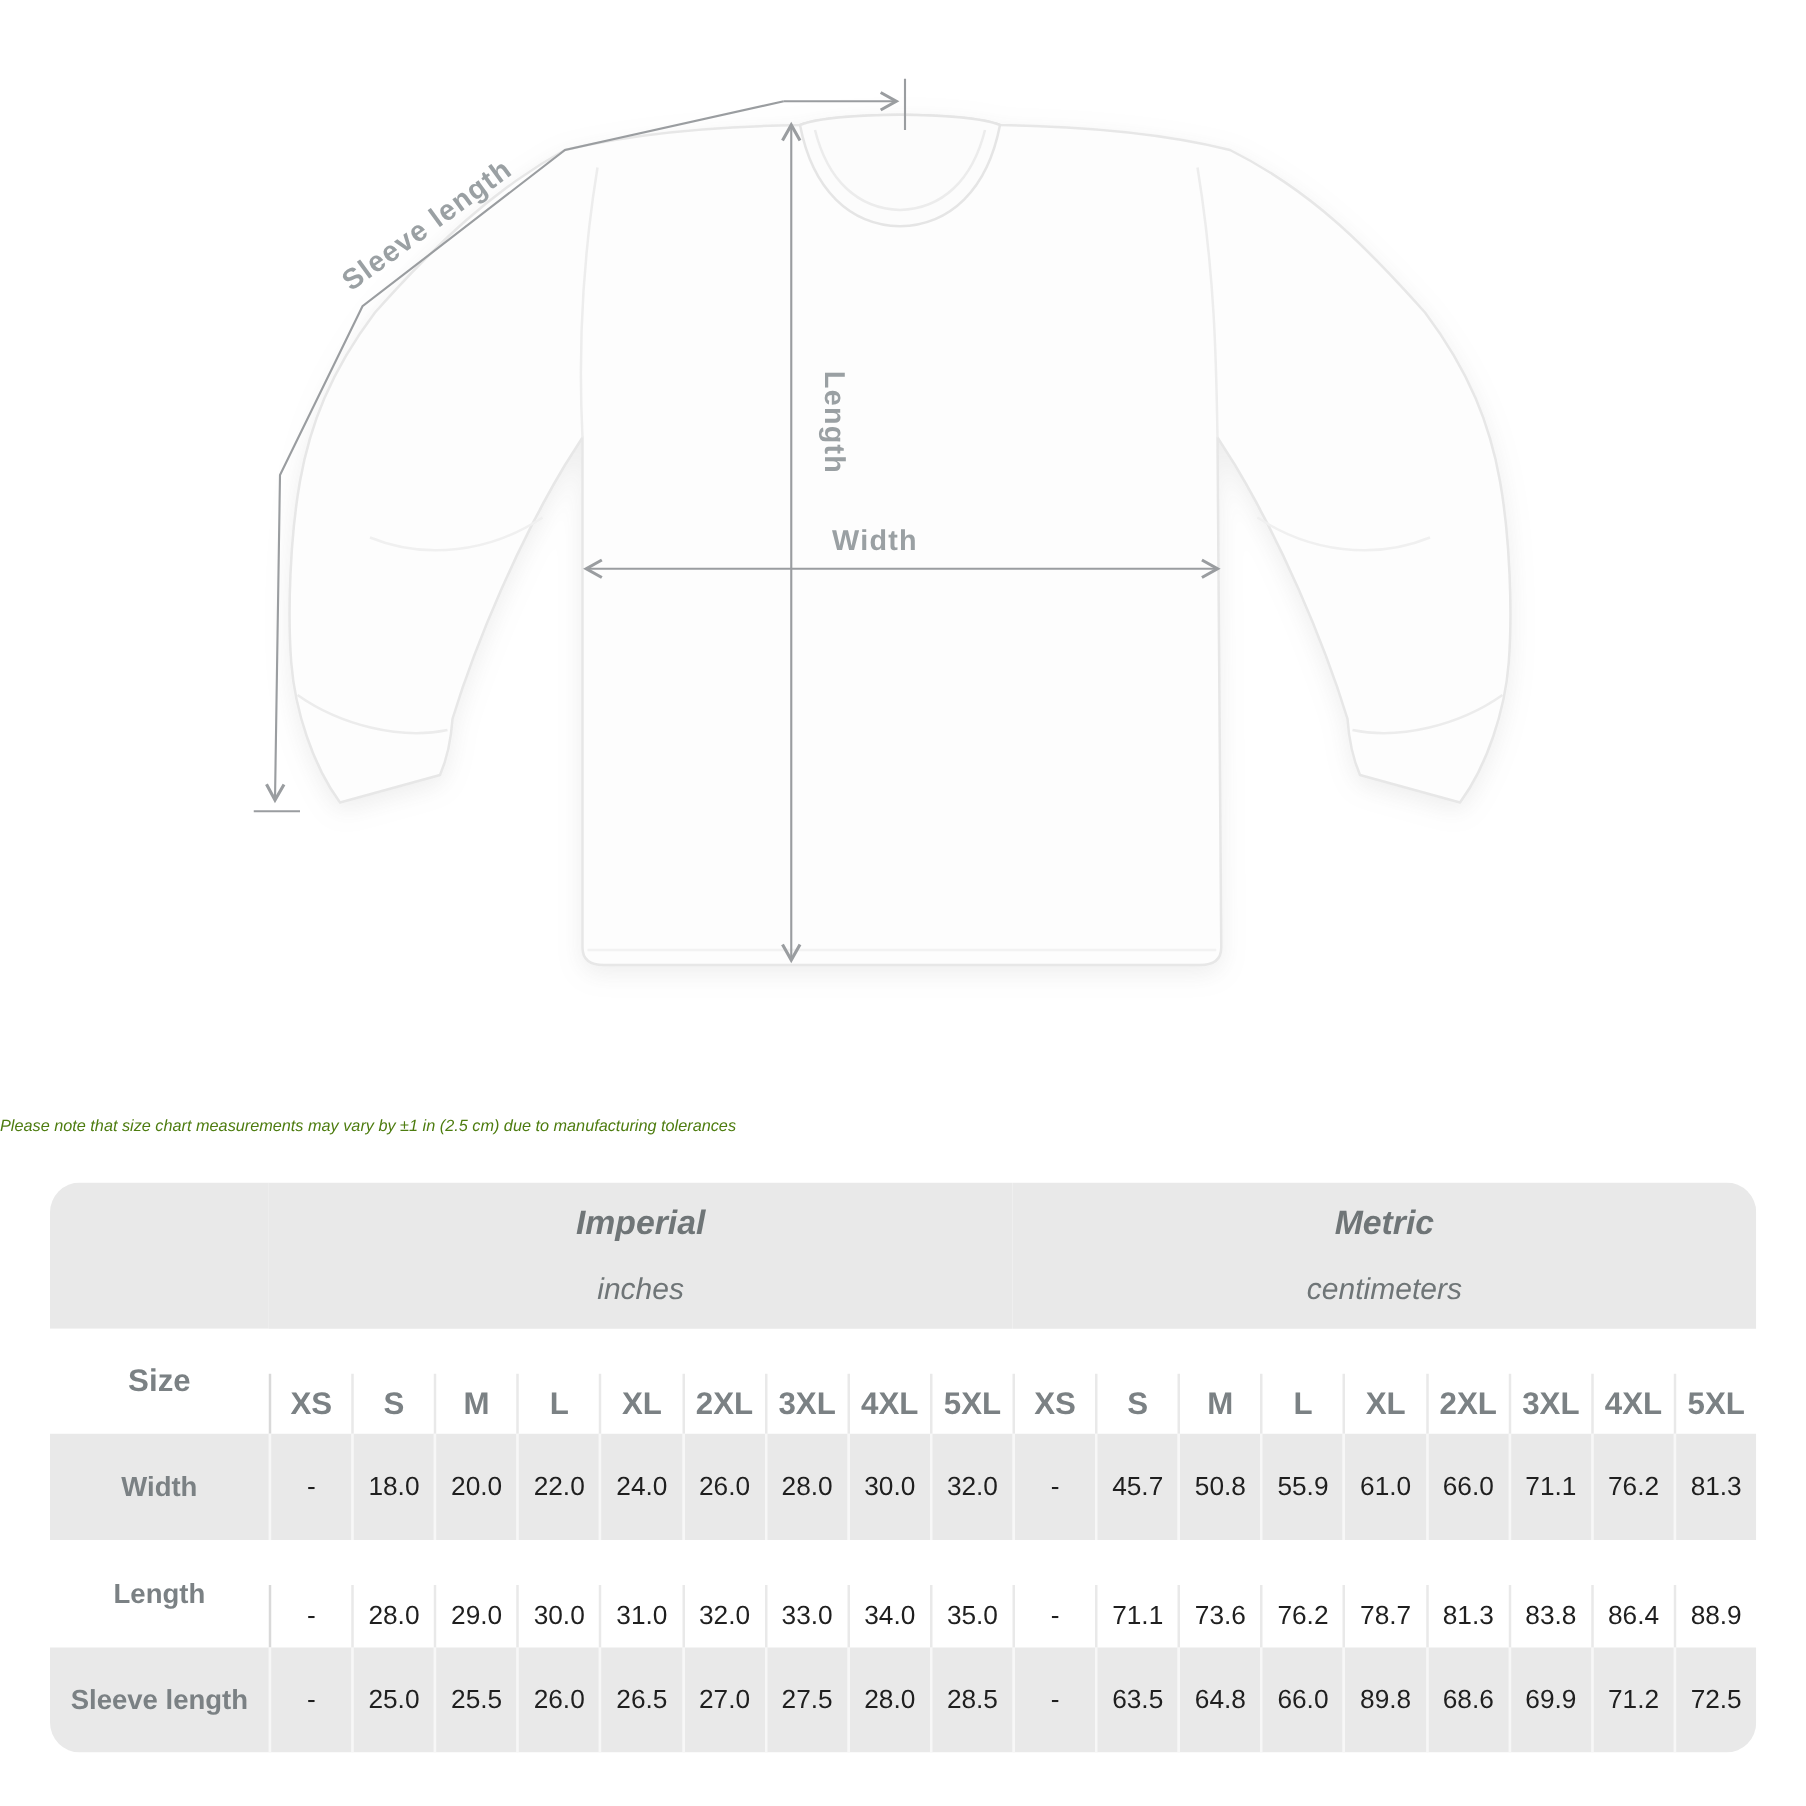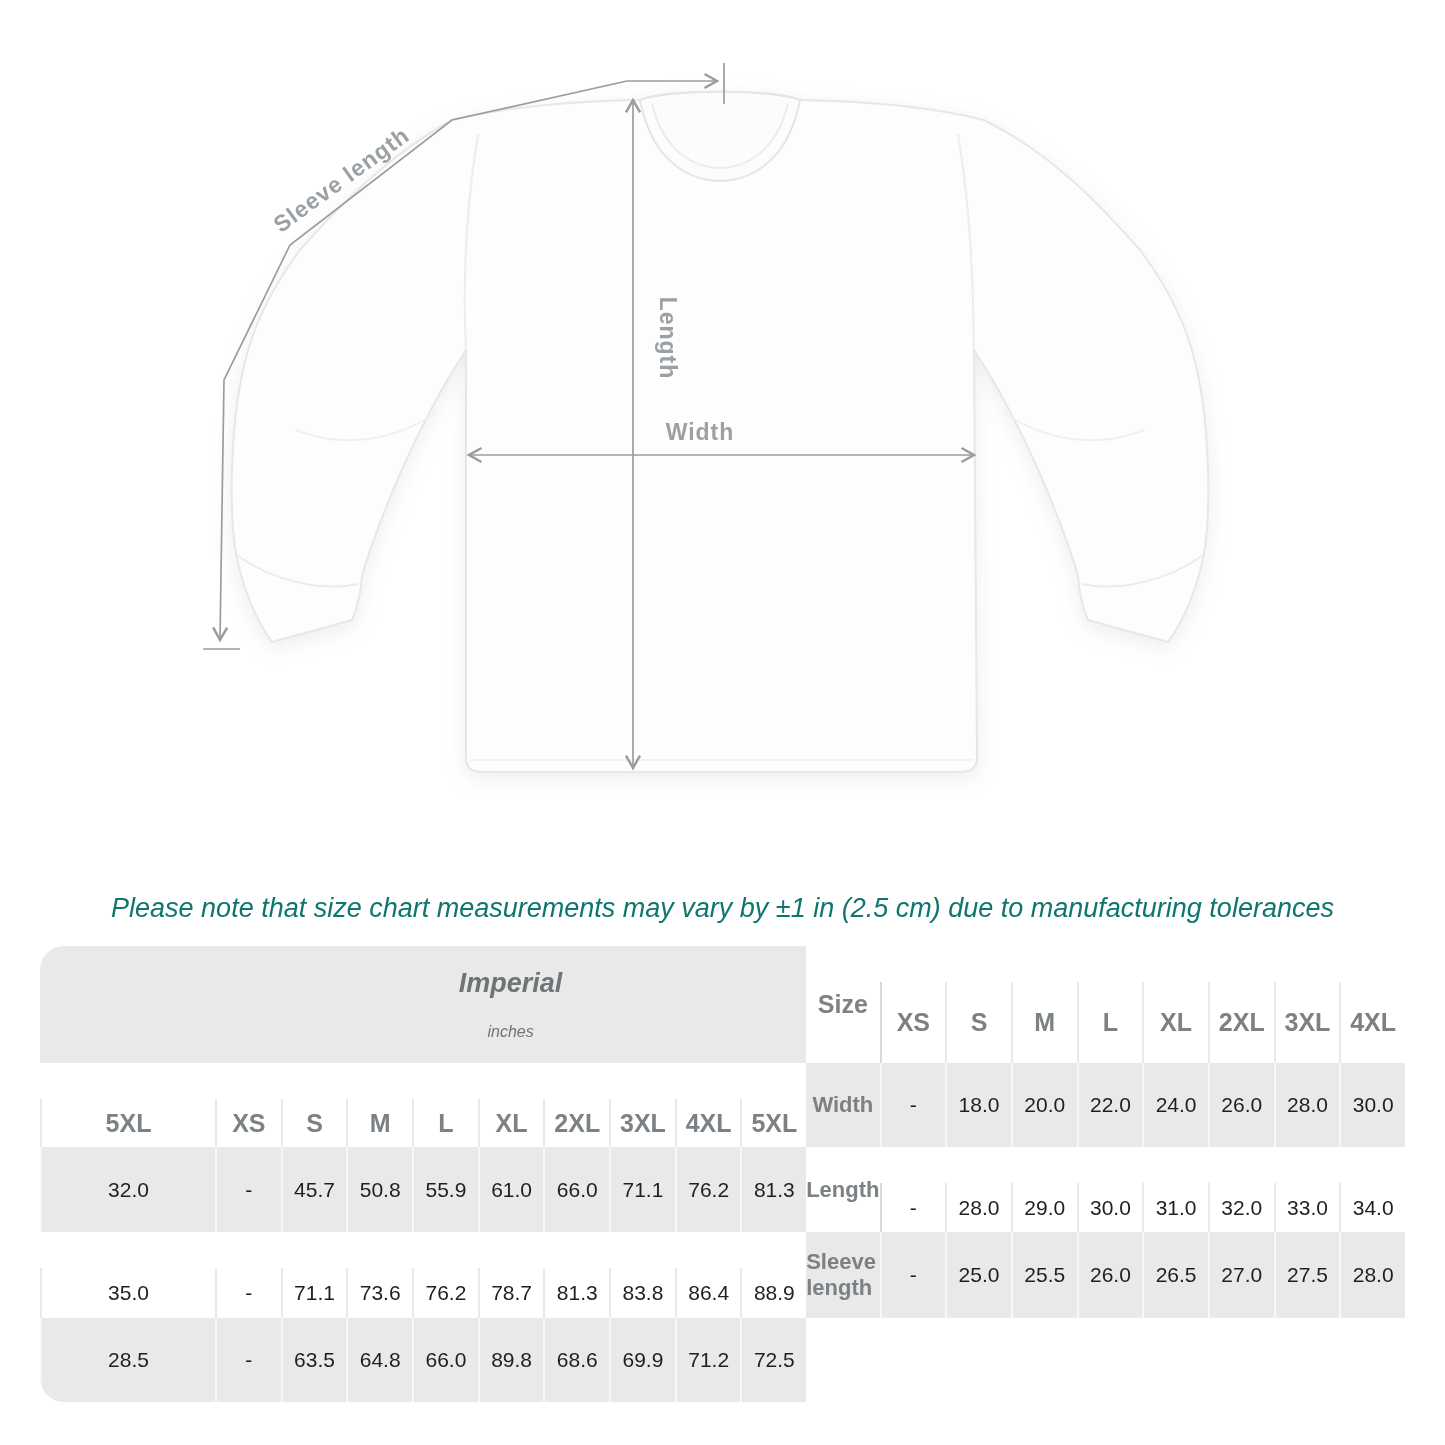--- a/index.html
+++ b/index.html
@@ -10,35 +10,35 @@
   
   .illustration{position:absolute;left:0;top:0;width:1445px;height:830px;}
   .shirt-shadow{filter:drop-shadow(0 6px 10px rgba(90,90,90,0.10));}
   .measure-text{font-weight:bold;font-size:23px;letter-spacing:1px;fill:#9aa0a3;}
   
   .title{
     position:absolute;left:0;top:846px;width:100%;text-align:center;
     font-size:34px;font-weight:bold;color:#303030;letter-spacing:.5px;
   }
   .subtitle{
-    position:absolute;left:0;top:893px;width:100%;text-align:center;
-    font-size:27px;font-style:italic;color:#0f766e;
+    position:absolute;left:0;top:893px;width:100%;text-align:left;
+    font-size:13px;font-style:italic;color:#4d7c0f;
   }
   
   .size-table{
     position:absolute;left:40px;top:946px;width:1365px;height:456px;
     display:grid;grid-template-columns:175px repeat(18,1fr);
     grid-template-rows:117px 84px 85px 86px 84px;
     border-radius:24px;overflow:hidden;
   }
   .cell{display:flex;align-items:center;justify-content:center;}
   .band{background:#e9e9e9;flex-direction:column;}
   .band.group{grid-column:span 9;gap:16px;}
   .group-label{font-size:27px;font-weight:bold;font-style:italic;color:#6f7577;}
-  .group-sub{font-size:16px;font-style:italic;color:#6f7577;margin-top:8px;}
+  .group-sub{font-size:24px;font-style:italic;color:#6f7577;margin-top:8px;}
   .row-white{background:#ffffff;}
   .row-gray{background:#e9e9e9;}
   .head{font-size:25px;font-weight:bold;color:#7b8184;}
   .row-label{font-size:22px;font-weight:bold;color:#7b8184;}
   .val{font-size:21px;color:#1f1f1f;}
   .vline{border-left:2px solid #f5f5f5;}
   .row-white.vline{border-left-color:#e9e9e9;margin-top:36px;}
   .row-white.vline.after-label{border-left-color:#d9d9d9;}
   .row-gray.vline{border-left-color:#f7f7f7;}
 </style>
@@ -118,20 +118,24 @@
     <text class="measure-text" x="700" y="440" text-anchor="middle">Width</text>
   </svg>
 
   <div class="subtitle">Please note that size chart measurements may vary by ±1 in (2.5 cm) due to manufacturing tolerances</div>
 
   <div class="size-table" id="size-table">
       <div class="cell band"></div>
       <div class="cell band group">
         <div class="group-label">Imperial</div>
         <div class="group-sub">inches</div>
+      </div>
+      <div class="cell band group">
+        <div class="group-label">Metric</div>
+        <div class="group-sub">centimeters</div>
       </div>
       <div class="cell head row-white">Size</div>
       <div class="cell head row-white vline after-label">XS</div>
       <div class="cell head row-white vline">S</div>
       <div class="cell head row-white vline">M</div>
       <div class="cell head row-white vline">L</div>
       <div class="cell head row-white vline">XL</div>
       <div class="cell head row-white vline">2XL</div>
       <div class="cell head row-white vline">3XL</div>
       <div class="cell head row-white vline">4XL</div>

